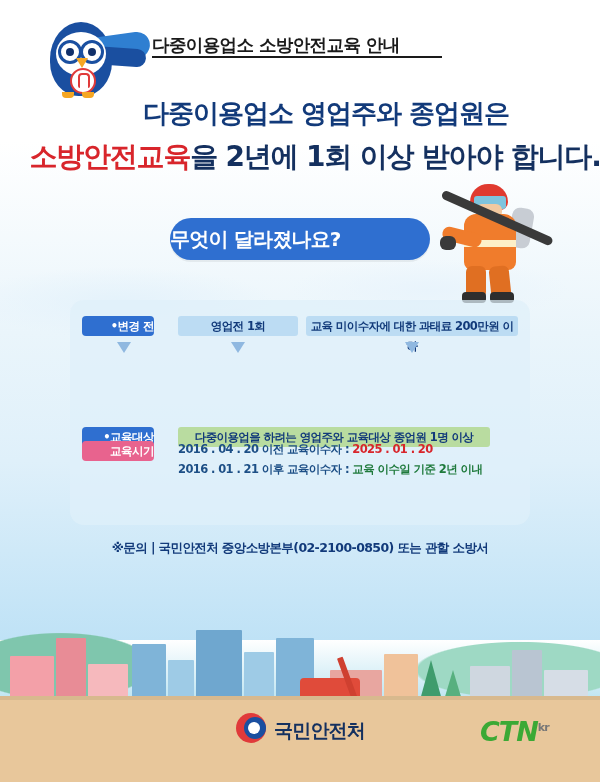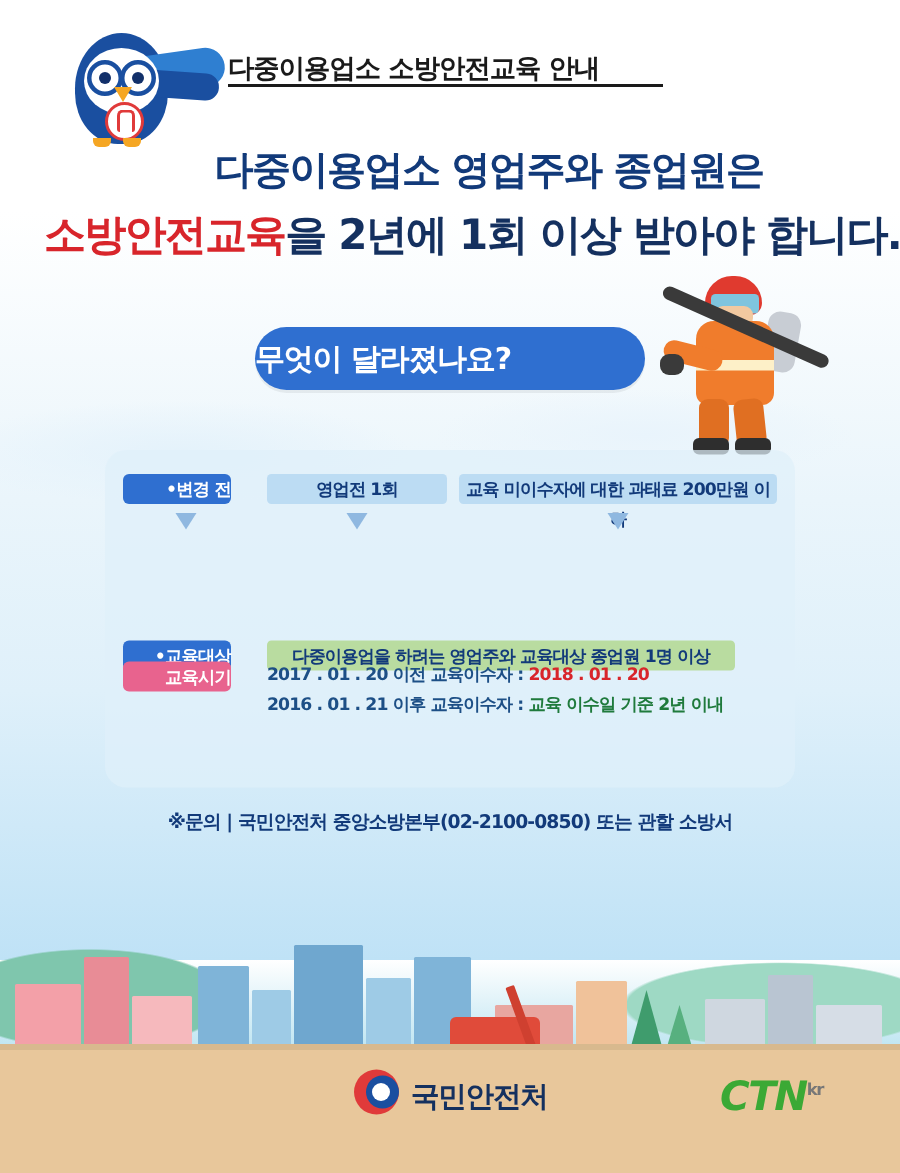--- a/index.html
+++ b/index.html
@@ -311,21 +311,21 @@
 
 
     <div class="row" style="top:103px;margin-top:24px;">
       <div class="tag dot">교육대상</div>
       <div class="cell wide c-green">다중이용업을 하려는 영업주와 교육대상 종업원 1명 이상</div>
     </div>
 
     <div class="row" style="top:141px; height:44px;">
       <div class="tag pink">교육시기</div>
       <div class="sched-line" style="top:1px;">
-        <span>2017 . 01 . 20 이전 교육이수자 : </span><span class="hl">2018 . 01 . 20</span>
+        <span>2016 . 04 . 20 이전 교육이수자 : </span><span class="hl">2025 . 01 . 20</span>
       </div>
       <div class="sched-line" style="top:21px;">
         <span>2016 . 01 . 21 이후 교육이수자 : </span><span class="hl2">교육 이수일 기준 2년 이내</span>
       </div>
     </div>
   </div>
 
   <div class="contact">※문의 | 국민안전처 중앙소방본부(02-2100-0850) 또는 관할 소방서</div>
 
   <div class="logo-gov">

